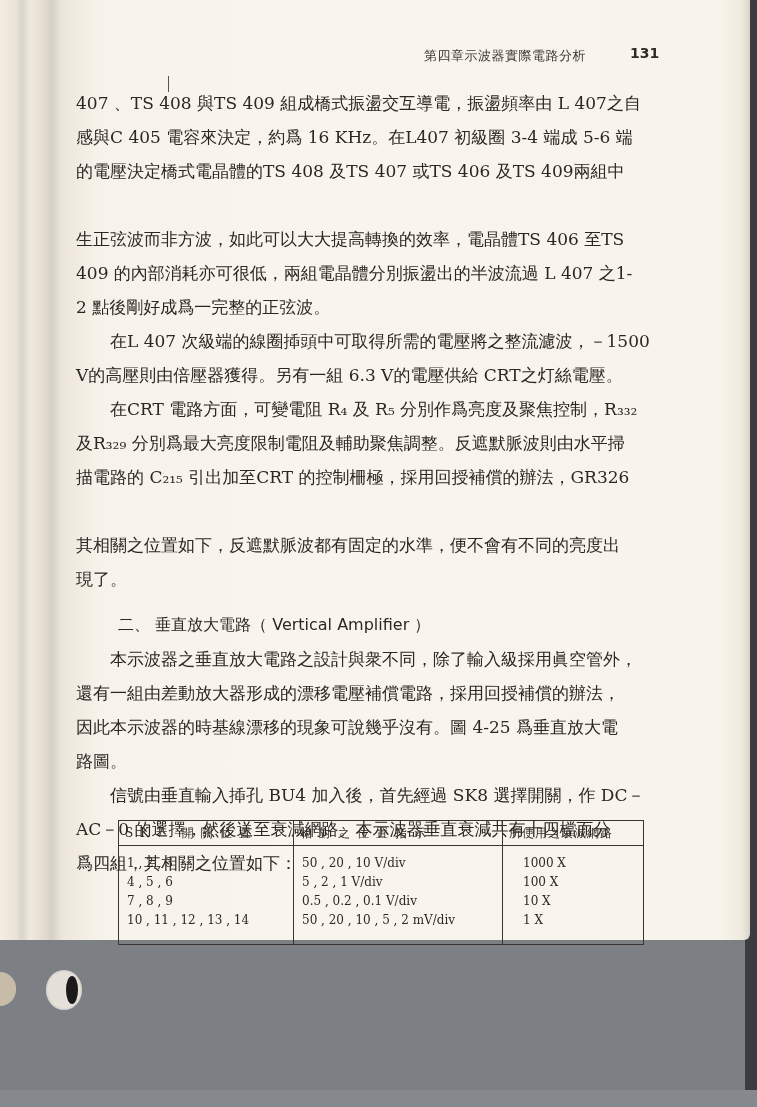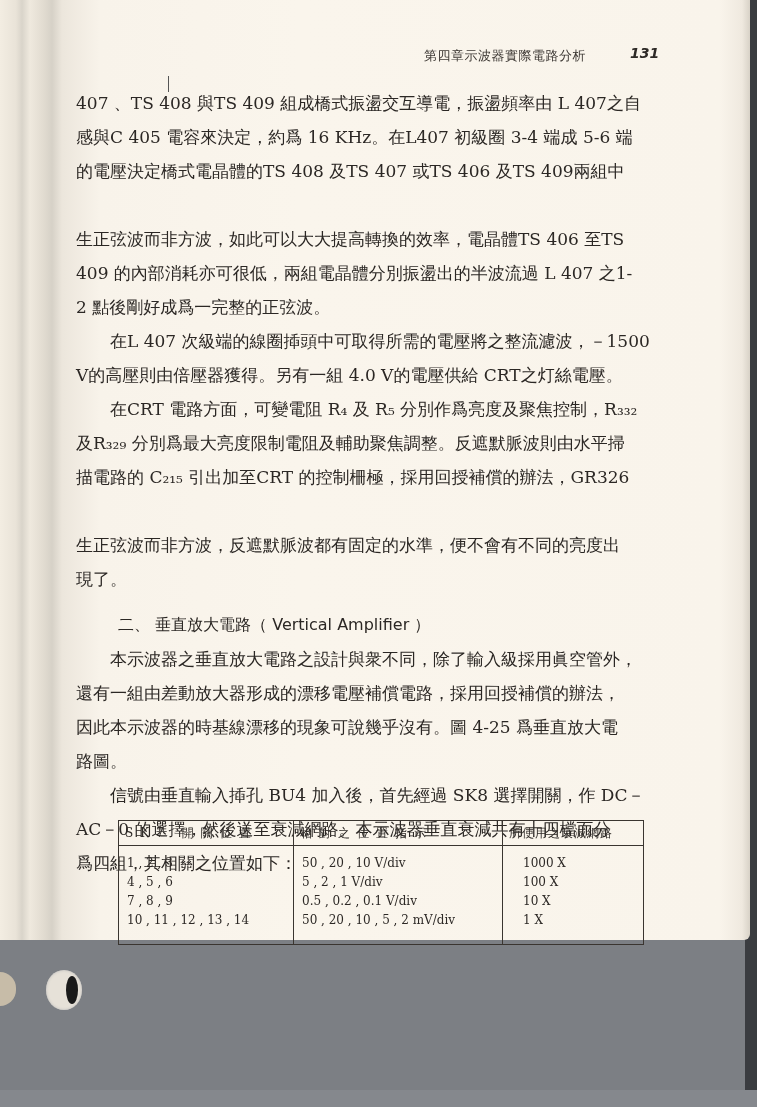--- a/index.html
+++ b/index.html
@@ -20,21 +20,20 @@
   .hole-1 { position:absolute; left:0; top:972px; width:16px; height:34px; border-radius:0 17px 17px 0; background:#c7bca8; }
   .hole-2 { position:absolute; left:46px; top:970px; width:36px; height:40px; border-radius:50%; background:#e6e1d8; box-shadow: inset 0 0 3px #bbb; }
   .hole-2::after { content:""; position:absolute; left:20px; top:6px; width:12px; height:28px; border-radius:50%; background:#1a1a1a; }
   .header {
     position:absolute; left:424px; top:47px; font-size:13px; color:#3b3632;
     font-family: "DejaVu Sans", sans-serif; letter-spacing:0.5px;
   }
   .page-num {
     position:absolute; left:630px; top:45px; font-size:14px; font-weight:bold; color:#2d2926;
     font-family: "DejaVu Sans", sans-serif;
-    font-style: italic;
   }
   .mark { position:absolute; left:168px; top:76px; width:1px; height:16px; background:#555; }
   .body-text {
     position:absolute; left:76px; top:86px; width:594px;
     font-size:17px; line-height:34px; color:#2b2724;
     text-align:justify;
   }
   .body-text p { margin:0; }
   .indent { text-indent:2em; }
   .section-title {
@@ -80,28 +79,28 @@
       <span>407 、TS 408 與TS 409 組成橋式振盪交互導電，振盪頻率由 L 407之自</span><br>
       <span>感與C 405 電容來決定，約爲 16 KHz。在L407 初級圈 3-4 端成 5-6 端</span><br>
       <span>的電壓決定橋式電晶體的TS 408 及TS 407 或TS 406 及TS 409兩組中</span><br>
       <br>
       <span>生正弦波而非方波，如此可以大大提高轉換的效率，電晶體TS 406 至TS</span><br>
       <span>409 的內部消耗亦可很低，兩組電晶體分別振盪出的半波流過 L 407 之1-</span><br>
       <span>2 點後剛好成爲一完整的正弦波。</span>
     </p>
     <p class="indent">
       <span>在L 407 次級端的線圈揷頭中可取得所需的電壓將之整流濾波，－1500</span><br>
-      <span>V的高壓則由倍壓器獲得。另有一組 4.0 V的電壓供給 CRT之灯絲電壓。</span>
+      <span>V的高壓則由倍壓器獲得。另有一組 6.3 V的電壓供給 CRT之灯絲電壓。</span>
     </p>
     <p class="indent">
       <span>在CRT 電路方面，可變電阻 R₄ 及 R₅ 分別作爲亮度及聚焦控制，R₃₃₂</span><br>
       <span>及R₃₂₉ 分別爲最大亮度限制電阻及輔助聚焦調整。反遮默脈波則由水平掃</span><br>
       <span>描電路的 C₂₁₅ 引出加至CRT 的控制柵極，採用回授補償的辦法，GR326</span><br>
       <br>
-      <span>生正弦波而非方波，反遮默脈波都有固定的水準，便不會有不同的亮度出</span><br>
+      <span>其相關之位置如下，反遮默脈波都有固定的水準，便不會有不同的亮度出</span><br>
       <span>現了。</span>
     </p>
     <p class="section-title">二、 垂直放大電路（ Vertical Amplifier ）</p>
     <p class="indent">
       <span>本示波器之垂直放大電路之設計與衆不同，除了輸入級採用眞空管外，</span><br>
       <span>還有一組由差動放大器形成的漂移電壓補償電路，採用回授補償的辦法，</span><br>
       <span>因此本示波器的時基線漂移的現象可說幾乎沒有。圖 4-25 爲垂直放大電</span><br>
       <span>路圖。</span>
     </p>
     <p class="indent">

